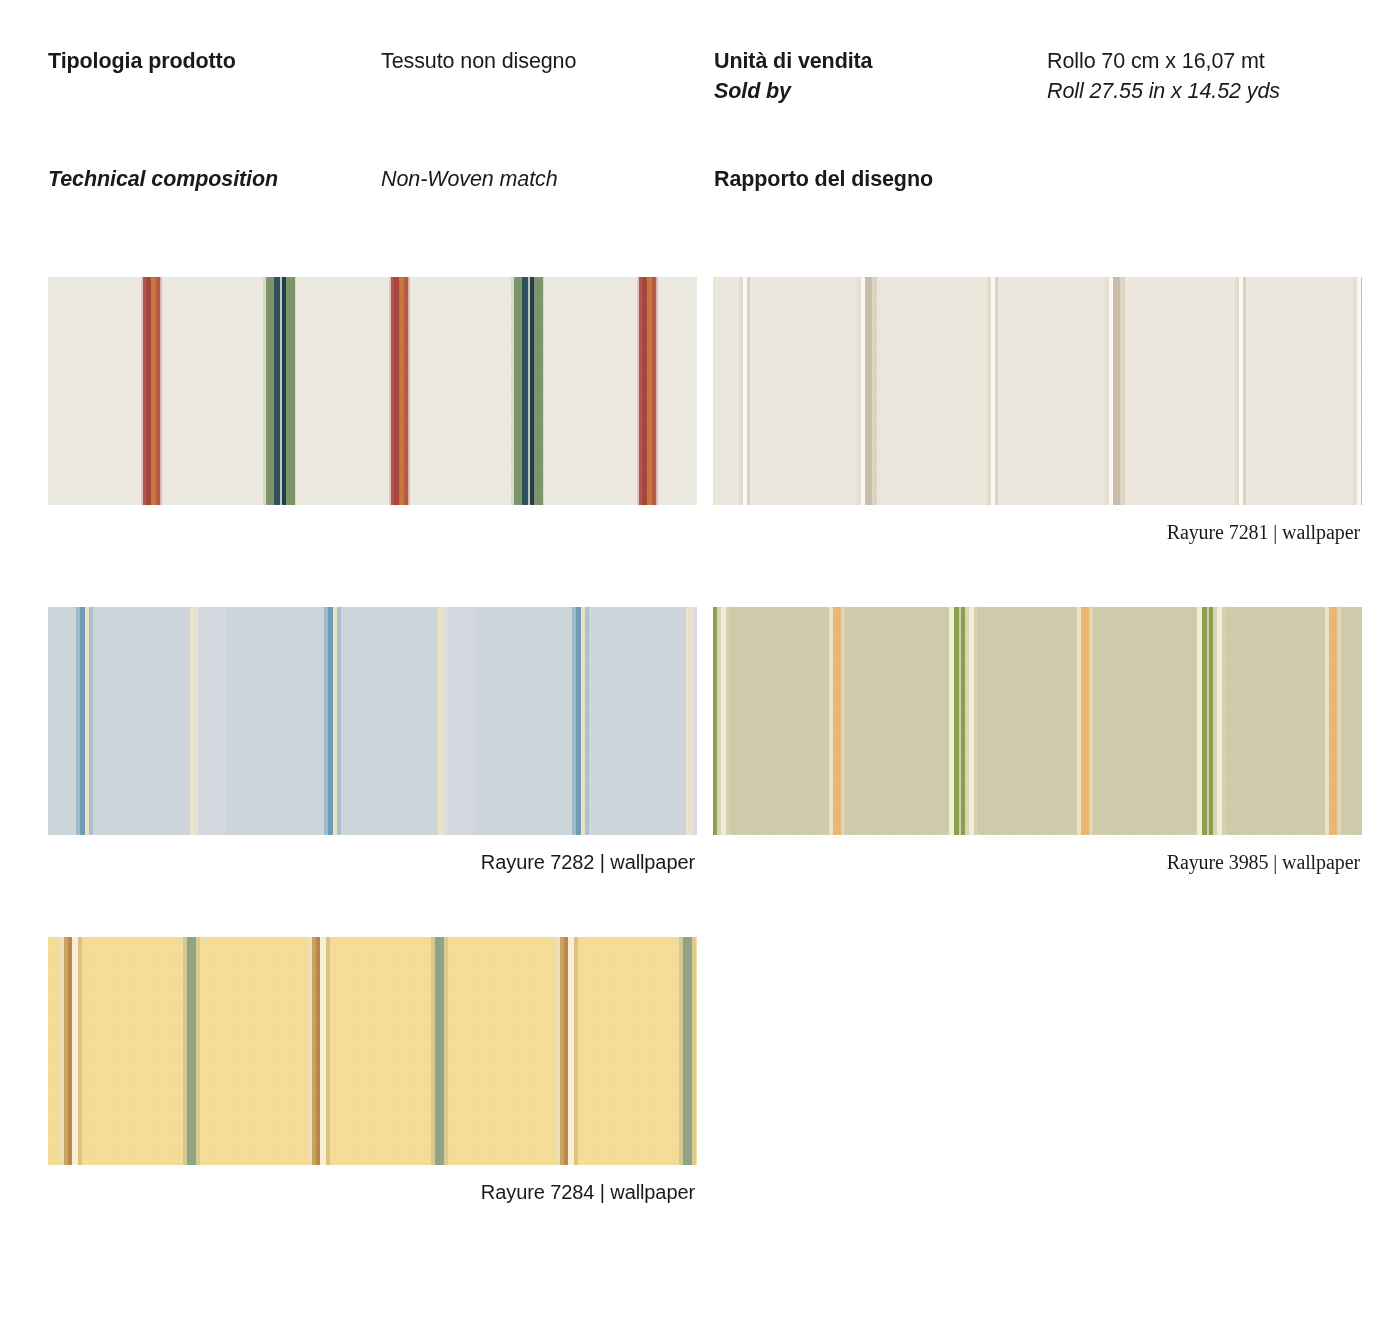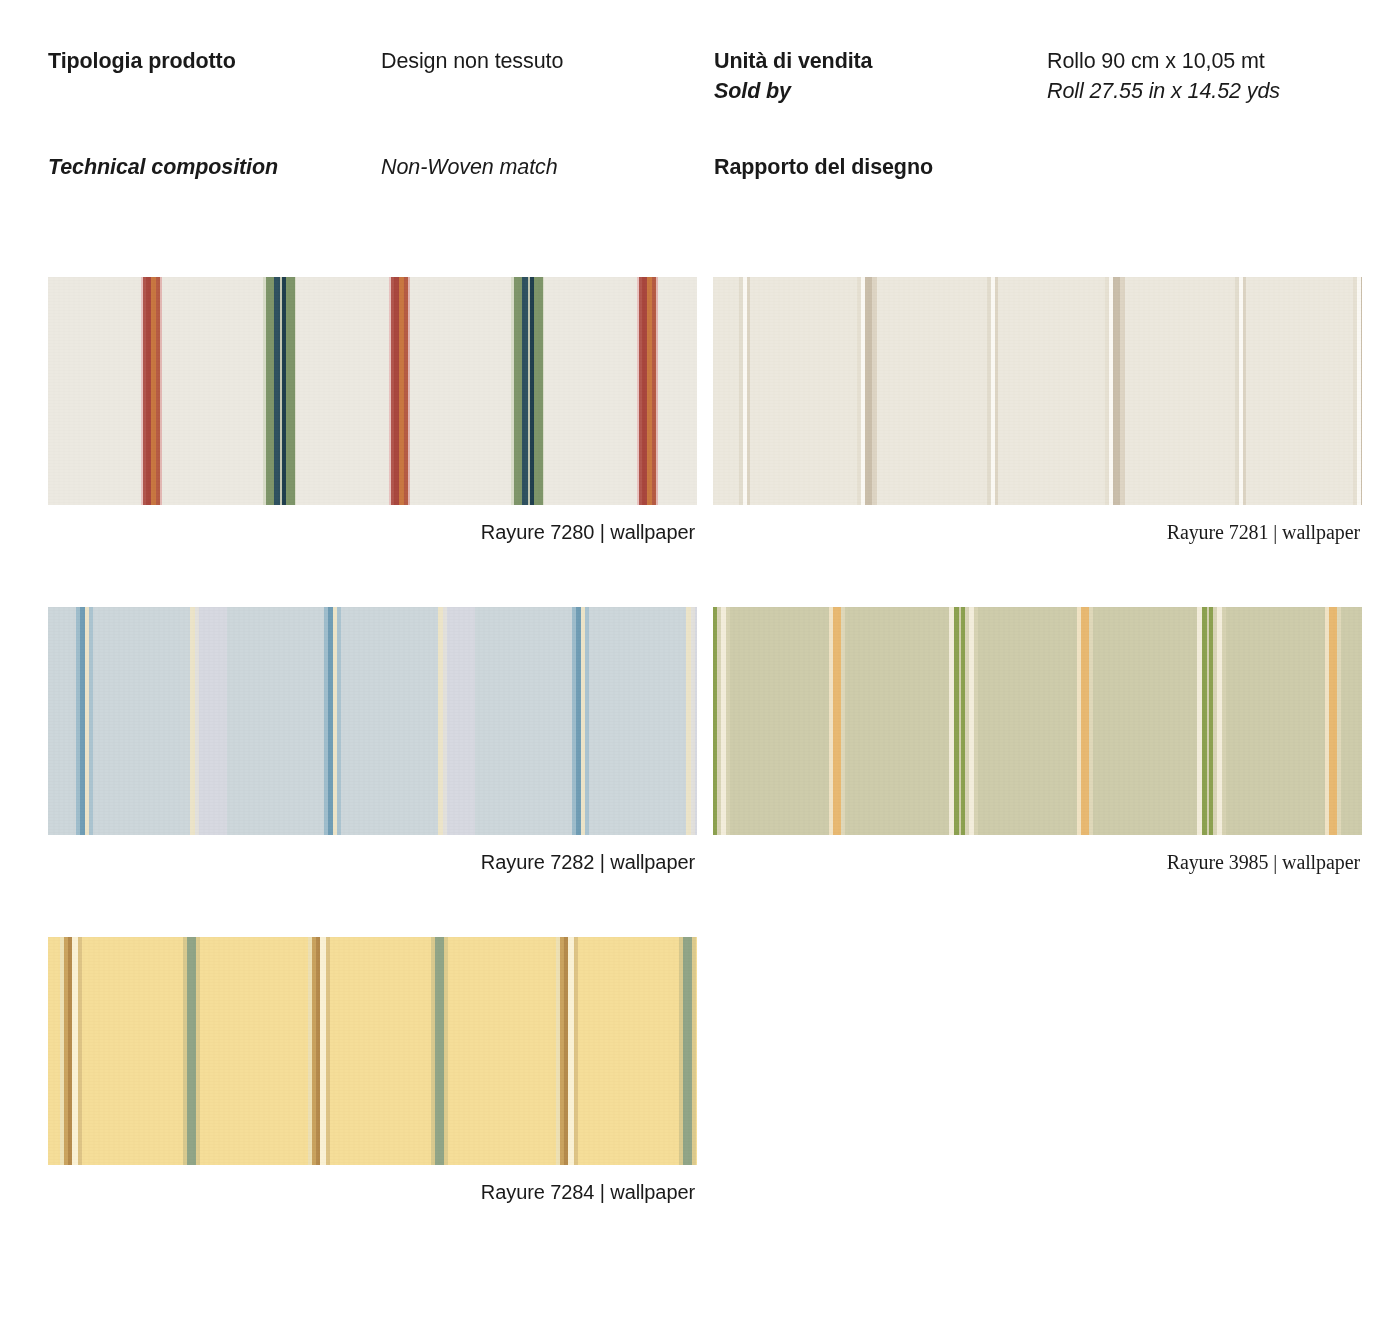--- a/index.html
+++ b/index.html
@@ -18,21 +18,21 @@
   }
 
   
   .spec-table {
     position: absolute;
     left: 48px;
     top: 46px;
     width: 1313px;
     display: grid;
     grid-template-columns: 333px 333px 333px 314px;
-    row-gap: 0px;
+    row-gap: 12px;
   }
   .spec-cell { padding-right: 12px; }
   .spec-row-2 { margin-top: 46px; }
 
   .lbl-it {
     font-size: 21.5px;
     font-weight: bold;
     line-height: 30px;
     letter-spacing: -0.1px;
     white-space: nowrap;
@@ -115,48 +115,47 @@
 </style>
 </head>
 <body>
 
 <div class="spec-table">
 
   <div class="spec-cell">
     <div class="lbl-it">Tipologia prodotto</div>
   </div>
   <div class="spec-cell">
-    <div class="val-it">Design non tessuto</div>
+    <div class="val-it">Tessuto non disegno</div>
   </div>
   <div class="spec-cell">
     <div class="lbl-it">Unità di vendita</div>
     <div class="lbl-en">Sold by</div>
   </div>
   <div class="spec-cell">
-    <div class="val-it">Rollo 90 cm x 10,05 mt</div>
+    <div class="val-it">Rollo 70 cm x 16,07 mt</div>
     <div class="val-en">Roll 27.55 in x 14.52 yds</div>
   </div>
 
   <div class="spec-cell spec-row-2">
     <div class="lbl-en">Technical composition</div>
   </div>
   <div class="spec-cell spec-row-2">
     <div class="val-en">Non-Woven match</div>
   </div>
   <div class="spec-cell spec-row-2">
     <div class="lbl-it">Rapporto del disegno</div>
   </div>
 </div>
 
 <div class="swatch-grid">
 
   <div class="swatch-row">
     <div class="swatch-card col-left">
       <div class="swatch-image" id="sw-0" style="background-color: rgb(236, 233, 225); background-image: linear-gradient(to right, rgb(236, 233, 225) 0px, rgb(236, 233, 225) 93px, rgb(233, 195, 192) 93px, rgb(233, 195, 192) 95px, rgb(176, 84, 75) 95px, rgb(176, 84, 75) 98px, rgb(168, 69, 60) 98px, rgb(168, 69, 60) 103px, rgb(200, 118, 63) 103px, rgb(200, 118, 63) 108px, rgb(181, 90, 66) 108px, rgb(181, 90, 66) 112px, rgb(226, 182, 178) 112px, rgb(226, 182, 178) 114px, rgb(236, 233, 225) 114px, rgb(236, 233, 225) 215px, rgb(217, 220, 201) 215px, rgb(217, 220, 201) 218px, rgb(125, 148, 104) 218px, rgb(125, 148, 104) 226px, rgb(45, 79, 94) 226px, rgb(45, 79, 94) 232px, rgb(195, 200, 179) 232px, rgb(195, 200, 179) 234px, rgb(30, 61, 76) 234px, rgb(30, 61, 76) 238px, rgb(125, 148, 104) 238px, rgb(125, 148, 104) 247px, rgb(218, 220, 201) 247px, rgb(218, 220, 201) 250px); background-size: 248px 100%; background-repeat: repeat-x;"></div>
-      <div class="swatch-caption">Rayure 7280 | wallpaper</div>
     </div>
     <div class="swatch-card col-right">
       <div class="swatch-image" id="sw-1" style="background-color: rgb(236, 232, 221); background-image: linear-gradient(to right, rgb(236, 232, 221) 0px, rgb(236, 232, 221) 26px, rgb(226, 220, 205) 26px, rgb(226, 220, 205) 30px, rgb(251, 249, 244) 30px, rgb(251, 249, 244) 34px, rgb(220, 212, 195) 34px, rgb(220, 212, 195) 37px, rgb(236, 232, 221) 37px, rgb(236, 232, 221) 144px, rgb(230, 224, 210) 144px, rgb(230, 224, 210) 148px, rgb(251, 249, 244) 148px, rgb(251, 249, 244) 152px, rgb(201, 189, 169) 152px, rgb(201, 189, 169) 159px, rgb(221, 212, 195) 159px, rgb(221, 212, 195) 164px, rgb(236, 232, 221) 164px, rgb(236, 232, 221) 276px, rgb(251, 250, 246) 276px, rgb(251, 250, 246) 281px, rgb(222, 214, 198) 281px, rgb(222, 214, 198) 285px, rgb(236, 232, 221) 285px, rgb(236, 232, 221) 395px, rgb(243, 239, 230) 395px, rgb(243, 239, 230) 399px, rgb(201, 189, 169) 399px, rgb(201, 189, 169) 407px, rgb(223, 215, 199) 407px, rgb(223, 215, 199) 412px); background-size: 248px 100%; background-repeat: repeat-x;"></div>
       <div class="swatch-caption">Rayure 7281 | wallpaper</div>
     </div>
   </div>
 
   <div class="swatch-row">
     <div class="swatch-card col-left">
       <div class="swatch-image" id="sw-2" style="background-color: rgb(204, 214, 218); background-image: linear-gradient(to right, rgb(204, 214, 218) 0px, rgb(204, 214, 218) 28px, rgb(157, 188, 203) 28px, rgb(157, 188, 203) 32px, rgb(111, 156, 180) 32px, rgb(111, 156, 180) 37px, rgb(236, 228, 200) 37px, rgb(236, 228, 200) 41px, rgb(170, 195, 207) 41px, rgb(170, 195, 207) 45px, rgb(204, 214, 218) 45px, rgb(204, 214, 218) 142px, rgb(236, 228, 200) 142px, rgb(236, 228, 200) 147px, rgb(226, 224, 220) 147px, rgb(226, 224, 220) 151px, rgb(214, 216, 224) 151px, rgb(214, 216, 224) 179px, rgb(204, 214, 218) 179px, rgb(204, 214, 218) 276px, rgb(157, 188, 203) 276px, rgb(157, 188, 203) 280px, rgb(111, 156, 180) 280px, rgb(111, 156, 180) 286px, rgb(180, 199, 208) 286px, rgb(180, 199, 208) 290px, rgb(204, 214, 218) 290px, rgb(204, 214, 218) 392px, rgb(236, 228, 200) 392px, rgb(236, 228, 200) 397px, rgb(223, 220, 212) 397px, rgb(223, 220, 212) 401px); background-size: 248px 100%; background-repeat: repeat-x;"></div>

